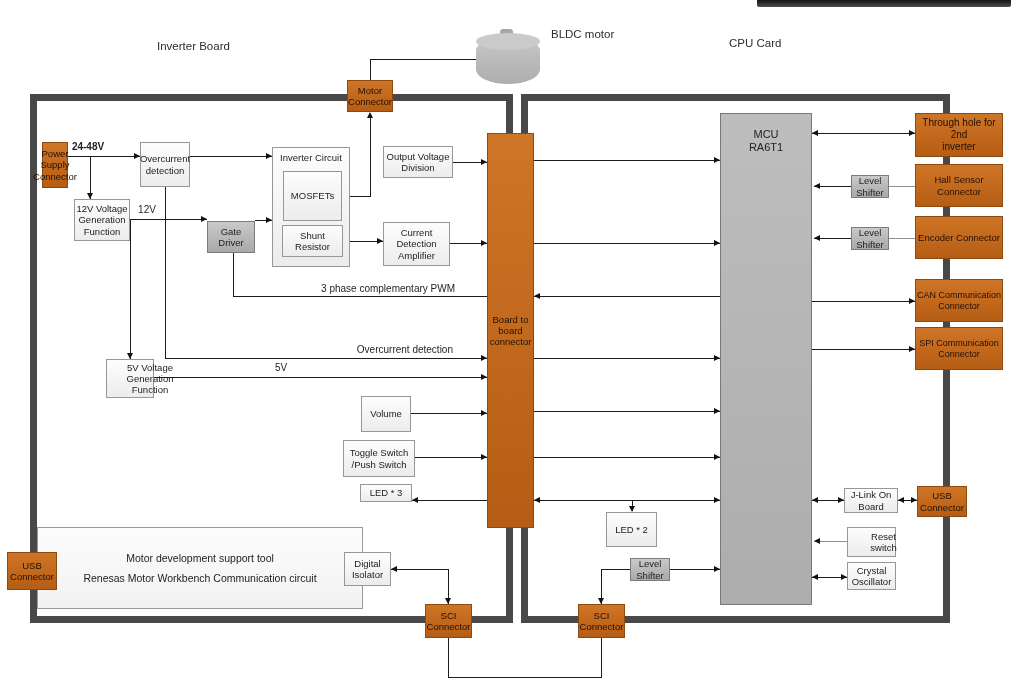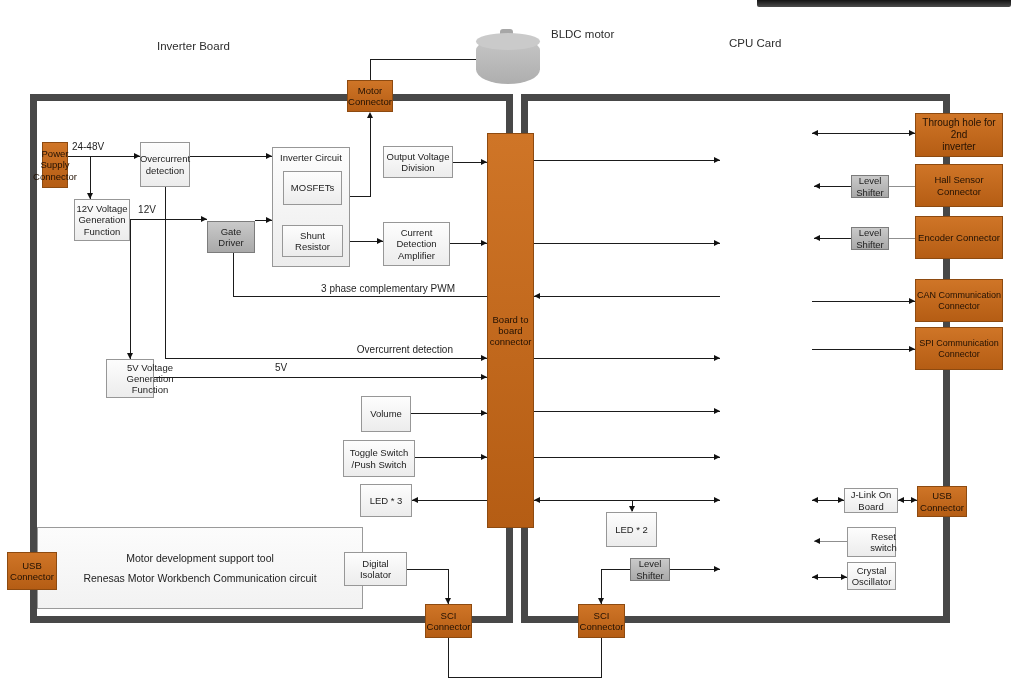--- a/index.html
+++ b/index.html
@@ -141,21 +141,21 @@
   <div class="ar" style="left:838px;top:497px;"></div>
   <div class="h" style="left:898px;top:500px;width:19px;"></div>
   <div class="al" style="left:898px;top:497px;"></div>
   <div class="ar" style="left:911px;top:497px;"></div>
   <div class="h gry" style="left:814px;top:541px;width:33px;"></div>
   <div class="al" style="left:814px;top:538px;"></div>
   <div class="h" style="left:812px;top:577px;width:35px;"></div>
   <div class="al" style="left:812px;top:574px;"></div>
   <div class="ar" style="left:841px;top:574px;"></div>
 
-  <div class="wlabel" style="left:66px;top:141px;width:44px;text-align:center;">24-48V</div>
+  <div class="wlabel" style="left:66px;top:141px;width:44px;text-align:center;font-weight:bold;">24-48V</div>
   <div class="wlabel" style="left:130px;top:204px;width:34px;text-align:center;">12V</div>
   <div class="wlabel" style="left:315px;top:283px;width:140px;text-align:right;">3 phase complementary PWM</div>
   <div class="wlabel" style="left:348px;top:344px;width:105px;text-align:right;">Overcurrent detection</div>
   <div class="wlabel" style="left:266px;top:362px;width:30px;text-align:center;">5V</div>
 
   <div class="box orange" style="left:7px;top:142px;width:26px;height:46px;margin-left:35px;">Power
 Supply
 Connector</div>
   <div class="box orange" style="left:7px;top:552px;width:50px;height:38px;">USB
 Connector</div>
@@ -164,43 +164,45 @@
   <div class="box white" style="left:140px;top:142px;width:50px;height:45px;">Overcurrent
 detection</div>
   <div class="box white" style="left:74px;top:199px;width:56px;height:42px;">12V Voltage
 Generation
 Function</div>
   <div class="box white" style="left:106px;top:359px;width:48px;height:39px;padding-left:40px;">5V Voltage
 Generation
 Function</div>
   <div class="box grayb" style="left:207px;top:205px;width:48px;height:32px;margin-top:16px;">Gate Driver</div>
   <div class="box white" style="left:272px;top:147px;width:78px;height:120px;align-items:flex-start;padding-top:4px;">Inverter Circuit</div>
-  <div class="box white inner" style="left:283px;top:171px;width:59px;height:34px;">MOSFETs</div>
+  <div class="box white inner" style="left:283px;top:171px;width:59px;height:50px;">MOSFETs</div>
   <div class="box white inner" style="left:282px;top:225px;width:61px;height:32px;">Shunt Resistor</div>
   <div class="box white" style="left:383px;top:146px;width:70px;height:32px;">Output Voltage
 Division</div>
   <div class="box white" style="left:383px;top:222px;width:67px;height:44px;">Current
 Detection
 Amplifier</div>
   <div class="box orange" id="b2b" style="left:487px;top:133px;width:47px;height:395px;">Board to
 board
 connector</div>
   <div class="box white" style="left:361px;top:396px;width:50px;height:36px;">Volume</div>
   <div class="box white" style="left:343px;top:440px;width:72px;height:37px;">Toggle Switch
 /Push Switch</div>
-  <div class="box white" style="left:360px;top:484px;width:52px;height:33px;">LED * 3</div>
+  <div class="box white" style="left:360px;top:484px;width:52px;height:18px;">LED * 3</div>
   <div class="box" id="devtool" style="left:37px;top:527px;width:326px;height:82px;">
     <span>Motor development support tool</span>
     <span>Renesas Motor Workbench Communication circuit</span>
   </div>
-  <div class="box white inner" style="left:344px;top:552px;width:63px;height:34px;">Digital
+  <div class="box white inner" style="left:344px;top:552px;width:47px;height:34px;">Digital
 Isolator</div>
   <div class="box orange" style="left:425px;top:604px;width:47px;height:34px;">SCI
 Connector</div>
 
+  <div class="box" id="mcu" style="left:720px;top:113px;width:92px;height:492px;">MCU
+RA6T1</div>
   <div class="box orange" style="left:578px;top:604px;width:47px;height:34px;">SCI
 Connector</div>
   <div class="box white" style="left:606px;top:512px;width:51px;height:35px;">LED * 2</div>
   <div class="box grayb" style="left:630px;top:558px;width:40px;height:23px;">Level
 Shifter</div>
   <div class="box grayb" style="left:851px;top:175px;width:38px;height:23px;">Level
 Shifter</div>
   <div class="box grayb" style="left:851px;top:227px;width:38px;height:23px;">Level
 Shifter</div>
   <div class="box orange" style="left:915px;top:113px;width:88px;height:44px;font-size:10px;">Through hole for 2nd

